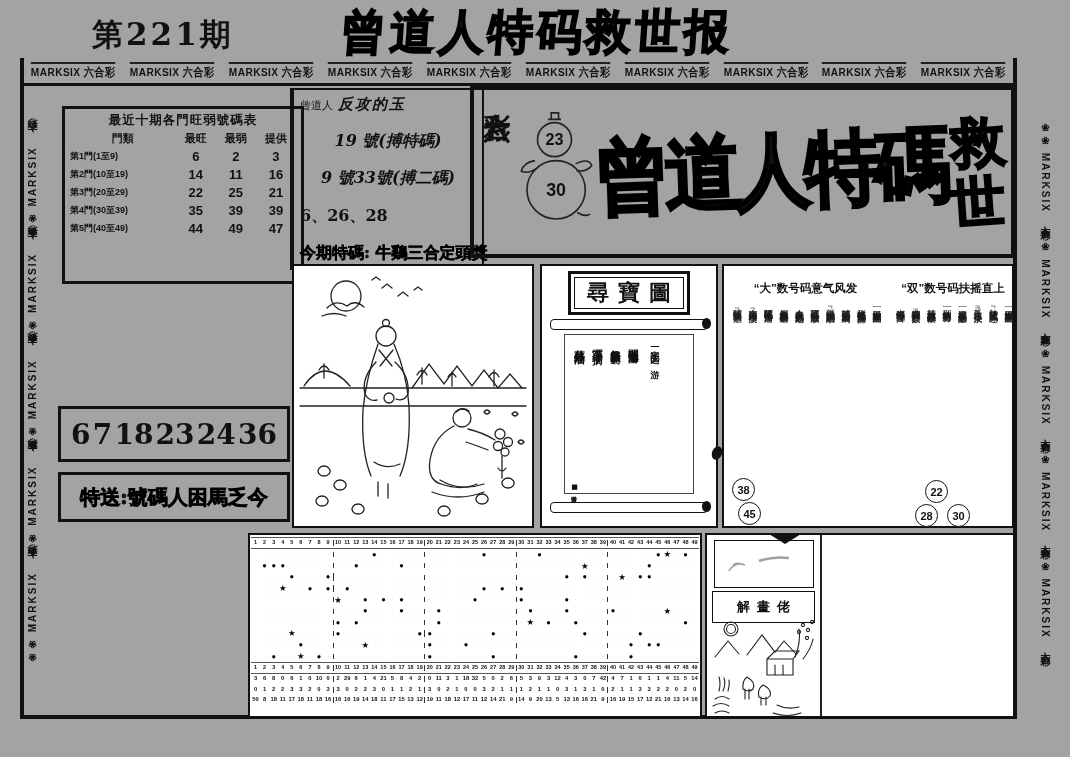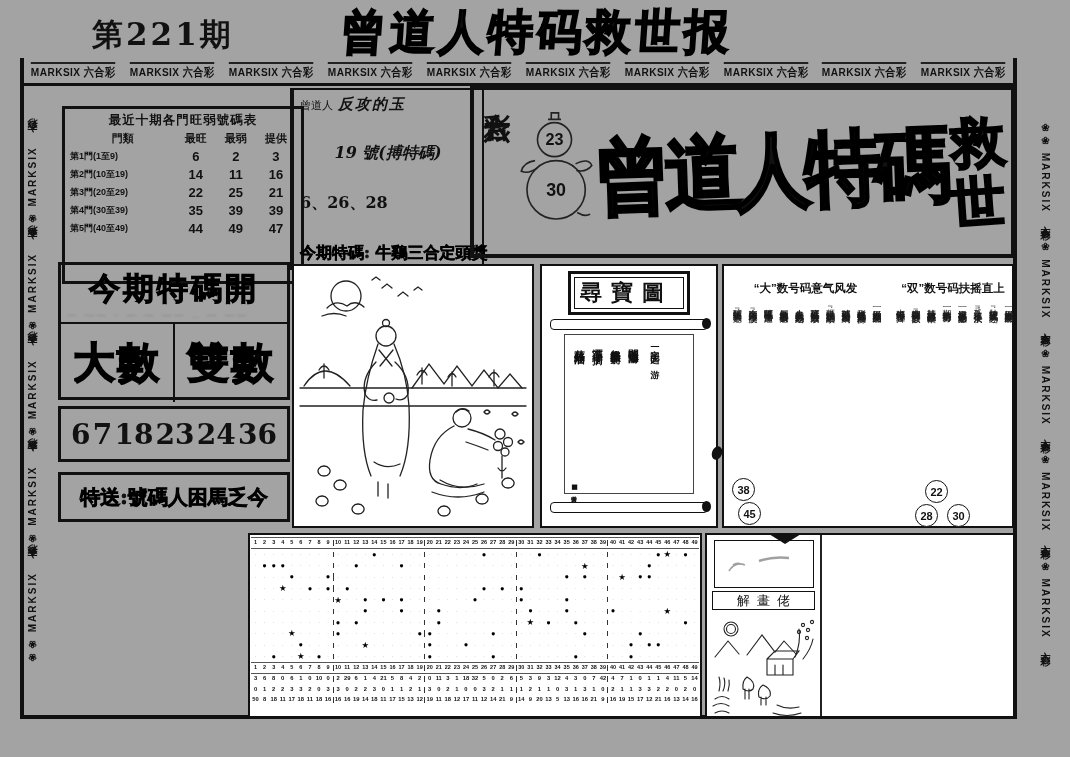--- a/index.html
+++ b/index.html
@@ -72,21 +72,21 @@
   .boxE span{font-size:28px;font-weight:bold;}
   .boxF{left:58px;top:472px;width:232px;height:50px;border:3px solid #111;box-sizing:border-box;
         display:flex;align-items:center;justify-content:center;}
   .boxF div{font-size:20px;font-weight:900;white-space:nowrap;-webkit-text-stroke:.8px #000;}
 
   
   .pic{left:292px;top:264px;width:242px;height:264px;border:2px solid #111;box-sizing:border-box;background:#fff;}
   .scroll{left:540px;top:264px;width:178px;height:264px;border:2px solid #111;box-sizing:border-box;
           background:#fff;padding:5px 8px;}
   .scroll .ttl{border:3px solid #111;outline:1px solid #111;outline-offset:-7px;margin:0 18px;
-               font-size:22px;font-weight:900;letter-spacing:9px;padding:4px 0 4px 9px;}
+               text-align:center;font-size:22px;font-weight:900;letter-spacing:9px;padding:4px 0 4px 9px;}
   .rod{height:9px;border:1.5px solid #111;border-radius:4px;margin:4px 0;position:relative;background:#fff;}
   .rod .cap{position:absolute;right:-4px;top:-2px;width:9px;height:11px;background:#111;border-radius:50%;}
   .paper{border:1px solid #444;margin:0 14px;height:150px;padding:6px 4px 2px 4px;position:relative;}
   .paper .cols{writing-mode:vertical-rl;height:100%;font-size:10.5px;font-weight:bold;
                letter-spacing:1px;}
   .paper .cols .motto{font-size:9px;margin-left:7px;letter-spacing:2px;}
   .paper .cols div{margin-left:4px;text-orientation:upright;}
   .sig{position:absolute;left:4px;bottom:2px;writing-mode:vertical-rl;text-orientation:upright;
        font-size:6.5px;font-weight:bold;}
   .sig::before{content:"■";font-size:7px;}
@@ -115,22 +115,22 @@
   .dcell.hit{font-size:7.5px;color:#000;}
   .dcell.star{font-size:8.5px;color:#000;}
   .gdiv{border-right:1px solid #333;}
 
   
   .boxG{left:705px;top:533px;width:310px;height:185px;border:2.5px solid #111;box-sizing:border-box;background:#fff;}
   .boxG .divider{position:absolute;left:113px;top:0;width:1.5px;height:100%;background:#222;}
   .boxG .wedge{position:absolute;left:62px;top:-1px;width:0;height:0;
                border-left:16px solid transparent;border-right:16px solid transparent;border-top:10px solid #111;}
   .boxG .sk{position:absolute;left:7px;top:5px;width:98px;height:46px;border:1.5px solid #111;}
-  .boxG .banner{position:absolute;left:5px;top:56px;width:103px;height:19px;border:1.5px solid #111;
-                display:flex;align-items:center;justify-content:center;font-size:13px;font-weight:400;letter-spacing:7px;
+  .boxG .banner{position:absolute;left:5px;top:56px;width:103px;height:32px;border:1.5px solid #111;
+                display:flex;align-items:center;justify-content:center;font-size:13px;font-weight:700;letter-spacing:7px;
                 padding-left:7px;box-sizing:border-box;}
   .boxG .land{position:absolute;left:4px;top:78px;}
   .blob{left:712px;top:446px;width:10px;height:14px;background:#111;border-radius:50%;transform:rotate(20deg);}
 </style>
 </head>
 <body>
 
 <div class="page">
 
   <div class="abs issue serif">第221期</div>
@@ -199,20 +199,21 @@
         </tbody>
     </table>
   </div>
 
   <div class="abs boxB serif">
     <div class="l1">
       <small>曾道人</small>
       <span class="hand">反攻的玉</span>
     </div>
     <div class="ln">19 號(搏特碼)</div>
+    <div class="ln">9 號33號(搏二碼)</div>
     <div class="ln plain">6、26、28</div>
     <div class="l6">今期特碼: 牛鷄三合定頭獎</div>
   </div>
 
   <div class="abs boxC">
     <div class="brandv serif">六合彩</div>
     <svg width="86" height="150" viewBox="0 0 100 160">
       <g fill="none" stroke="#222" stroke-width="2">
         <circle cx="50" cy="40" r="21"></circle>
         <circle cx="52" cy="102" r="36"></circle>
@@ -226,28 +227,20 @@
     </svg>
     <div class="calli serif">
       <span class="big">曾道人特碼</span>
       <span class="stack">
         <span>救</span>
         <span>世</span>
       </span>
     </div>
   </div>
 
-  <div class="abs boxD serif">
-    <div class="head">今期特碼開</div>
-    <div class="erased">— ―― - ― ― ―― ‥ ― ――</div>
-    <div class="cells">
-      <div class="cell">大數</div>
-      <div class="cell">雙數</div>
-    </div>
-  </div>
   <div class="abs boxE serif" id="numsRow">
       <span>6</span>
       <span>7</span>
       <span>18</span>
       <span>23</span>
       <span>24</span>
       <span>36</span>
     </div>
   <div class="abs boxF serif">
     <div>特送:號碼人困馬乏今</div>

